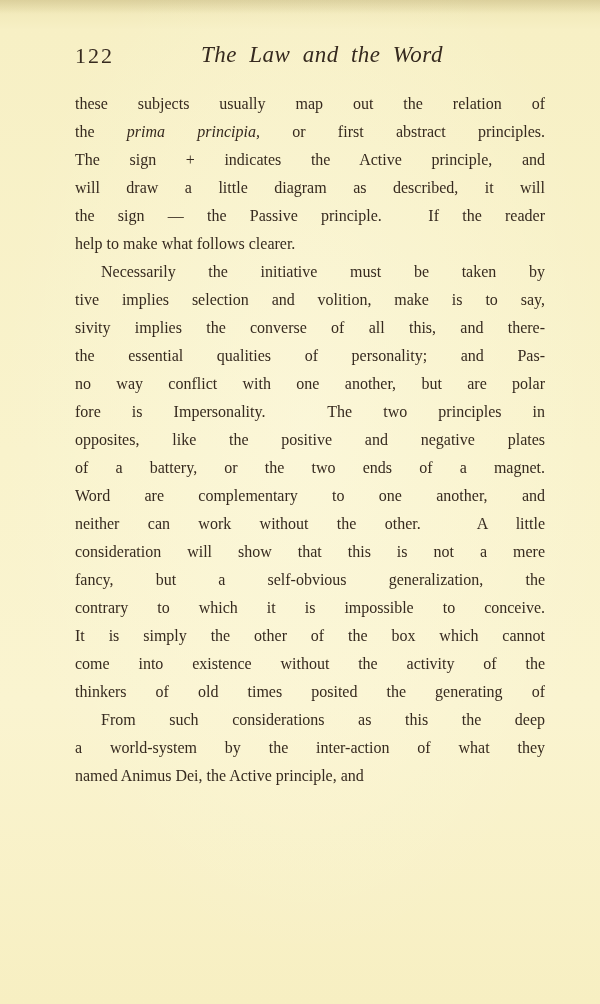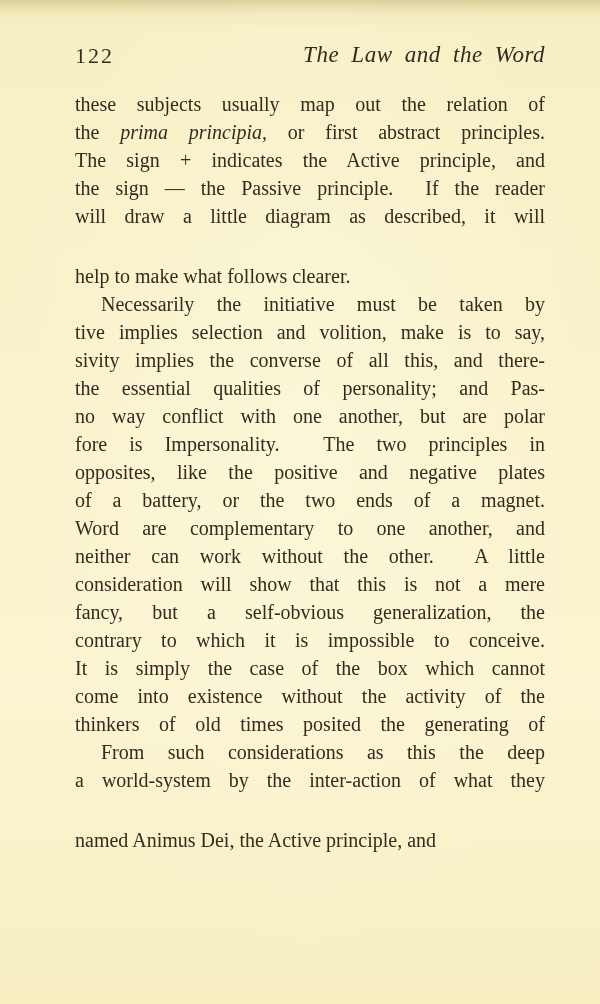--- a/index.html
+++ b/index.html
@@ -48,46 +48,45 @@
   }
   .page-number {
     position: absolute;
     left: 0;
     top: 1px;
     font-size: 22px;
     letter-spacing: 2px;
   }
   .running-title {
     position: absolute;
-    left: 0;
+    left: 12px;
     width: 100%;
-    text-align: right;
+    text-align: center;
     font-style: italic;
     font-size: 23px;
     word-spacing: 6px;
     letter-spacing: 0.5px;
   }
   .body-text {
     position: absolute;
     top: 90px;
     left: 75px;
     width: 470px;
-    font-size: 20px;
+    font-size: 16px;
     line-height: 28px;
   }
   .para { margin: 0; }
   .line {
     text-align: justify;
     text-align-last: justify;
     height: 28px;
     overflow: hidden;
   }
   .line.last {
     text-align-last: left;
-    margin-top: 32px;
   }
   .line.indent {
     text-indent: 26px;
   }
   .line i { font-style: italic; }
 </style>
 </head>
 <body>
 
 <div class="page">
@@ -97,39 +96,39 @@
   <div class="header">
     <span class="page-number">122</span>
     <span class="running-title">The Law and the Word</span>
   </div>
 
   <div class="body-text">
       <div class="para">
         <div class="line">these subjects usually map out the relation of</div>
         <div class="line"><span>the </span><i>prima principia,</i><span> or first abstract principles.</span></div>
         <div class="line">The sign + indicates the Active principle, and</div>
+        <div class="line">will draw a little diagram as described, it will</div>
         <div class="line">the sign — the Passive principle.&nbsp; If the reader</div>
-        <div class="line">will draw a little diagram as described, it will</div>
         <div class="line last">help to make what follows clearer.</div>
       </div>
       <div class="para">
         <div class="line indent">Necessarily the initiative must be taken by</div>
         <div class="line">tive implies selection and volition, make is to say,</div>
         <div class="line">sivity implies the converse of all this, and there-</div>
         <div class="line">the essential qualities of personality; and Pas-</div>
         <div class="line">no way conflict with one another, but are polar</div>
         <div class="line">fore is Impersonality.&nbsp; The two principles in</div>
         <div class="line">opposites, like the positive and negative plates</div>
         <div class="line">of a battery, or the two ends of a magnet.</div>
         <div class="line">Word are complementary to one another, and</div>
         <div class="line">neither can work without the other.&nbsp; A little</div>
         <div class="line">consideration will show that this is not a mere</div>
         <div class="line">fancy, but a self-obvious generalization, the</div>
         <div class="line">contrary to which it is impossible to conceive.</div>
-        <div class="line">It is simply the case of the box which cannot</div>
+        <div class="line">It is simply the other of the box which cannot</div>
         <div class="line">come into existence without the activity of the</div>
       </div>
       <div class="para">
         <div class="line">thinkers of old times posited the generating of</div>
         <div class="line indent">From such considerations as this the deep</div>
         <div class="line">a world-system by the inter-action of what they</div>
         <div class="line last">named Animus Dei, the Active principle, and</div>
       </div>
     </div>
 </div>

